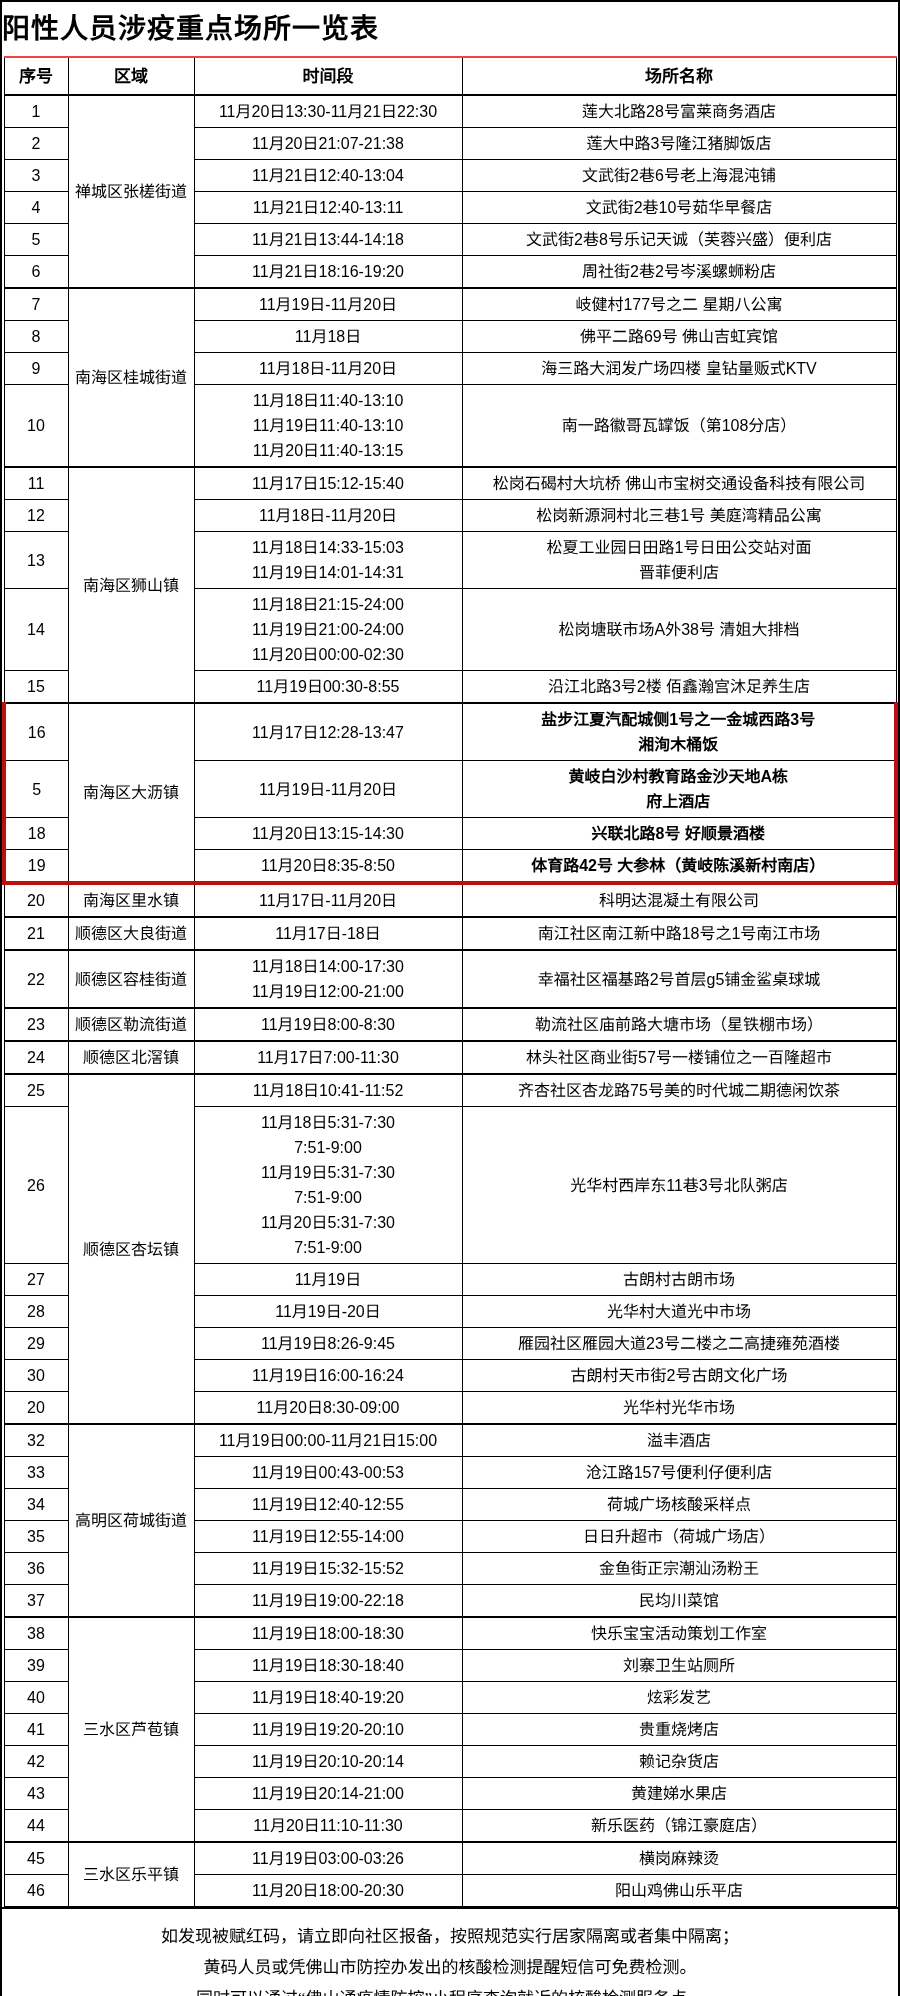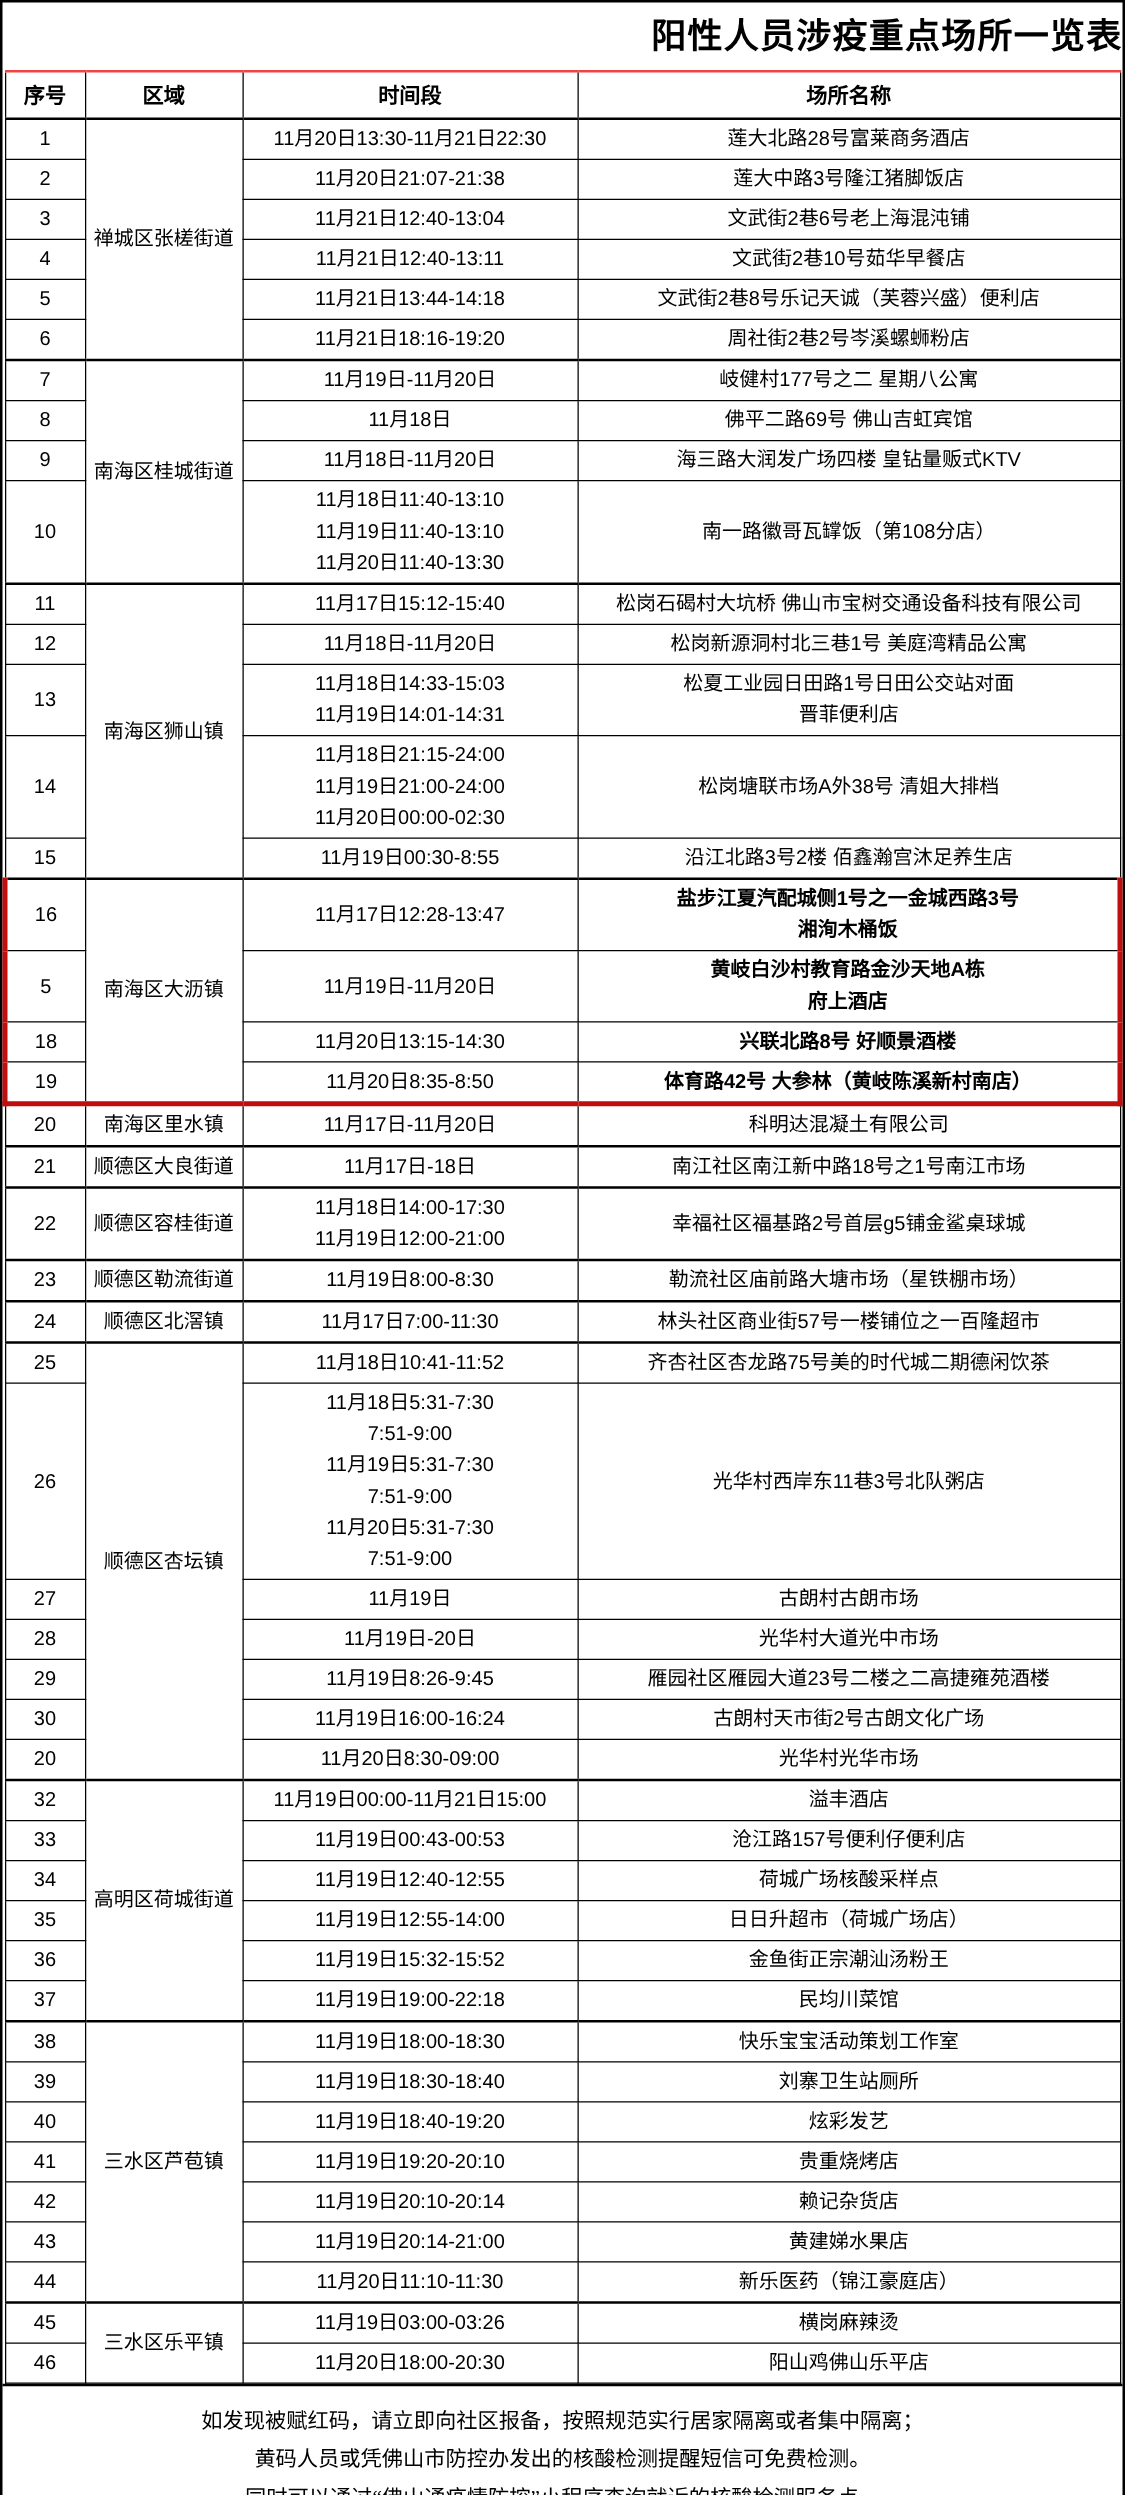--- a/index.html
+++ b/index.html
@@ -10,21 +10,21 @@
     color: #000000;
   }
   .page {
     width: 896px;
     border: 2px solid #000000;
     background: #ffffff;
   }
   .title {
     height: 54px;
     line-height: 54px;
-    text-align: right;
+    text-align: left;
     font-size: 28px;
     font-weight: bold;
     letter-spacing: 1px;
   }
   table#main-table {
     width: 100%;
     border-collapse: collapse;
     table-layout: fixed;
   }
   #main-table th, #main-table td {
@@ -187,21 +187,21 @@
             <div>海三路大润发广场四楼 皇钻量贩式KTV</div>
           </td>
         </tr>
         <tr>
           <td>
             <div>10</div>
           </td>
           <td>
             <div>11月18日11:40-13:10</div>
             <div>11月19日11:40-13:10</div>
-            <div>11月20日11:40-13:30</div>
+            <div>11月20日11:40-13:15</div>
           </td>
           <td>
             <div>南一路徽哥瓦罉饭（第108分店）</div>
           </td>
         </tr>
         <tr class="group-start">
           <td>
             <div>11</div>
           </td>
           <td rowspan="5">

